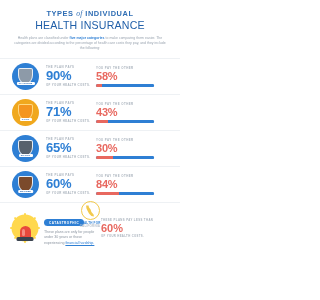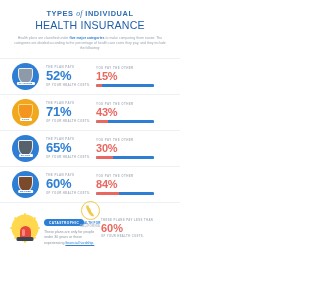--- a/index.html
+++ b/index.html
@@ -201,26 +201,26 @@
   <div class="rows">
 
     <div class="row">
       <div class="badge">
         <div class="ring"></div>
         <div class="shield platinum"></div>
         <div class="tab">PLATINUM</div>
       </div>
       <div class="col-left">
         <div class="kicker">THE PLAN PAYS</div>
-        <div class="pct-blue">52%</div>
+        <div class="pct-blue">90%</div>
         <div class="subnote">OF YOUR HEALTH COSTS.</div>
       </div>
       <div class="col-right">
         <div class="kicker">YOU PAY THE OTHER</div>
-        <div class="pct-red">15%</div>
+        <div class="pct-red">58%</div>
         <div class="bar">
           <div class="seg-red" style="width:10%"></div>
           <div class="seg-blue"></div>
         </div>
       </div>
     </div>
 
     <div class="row">
       <div class="badge">
         <div class="ring gold"></div>

